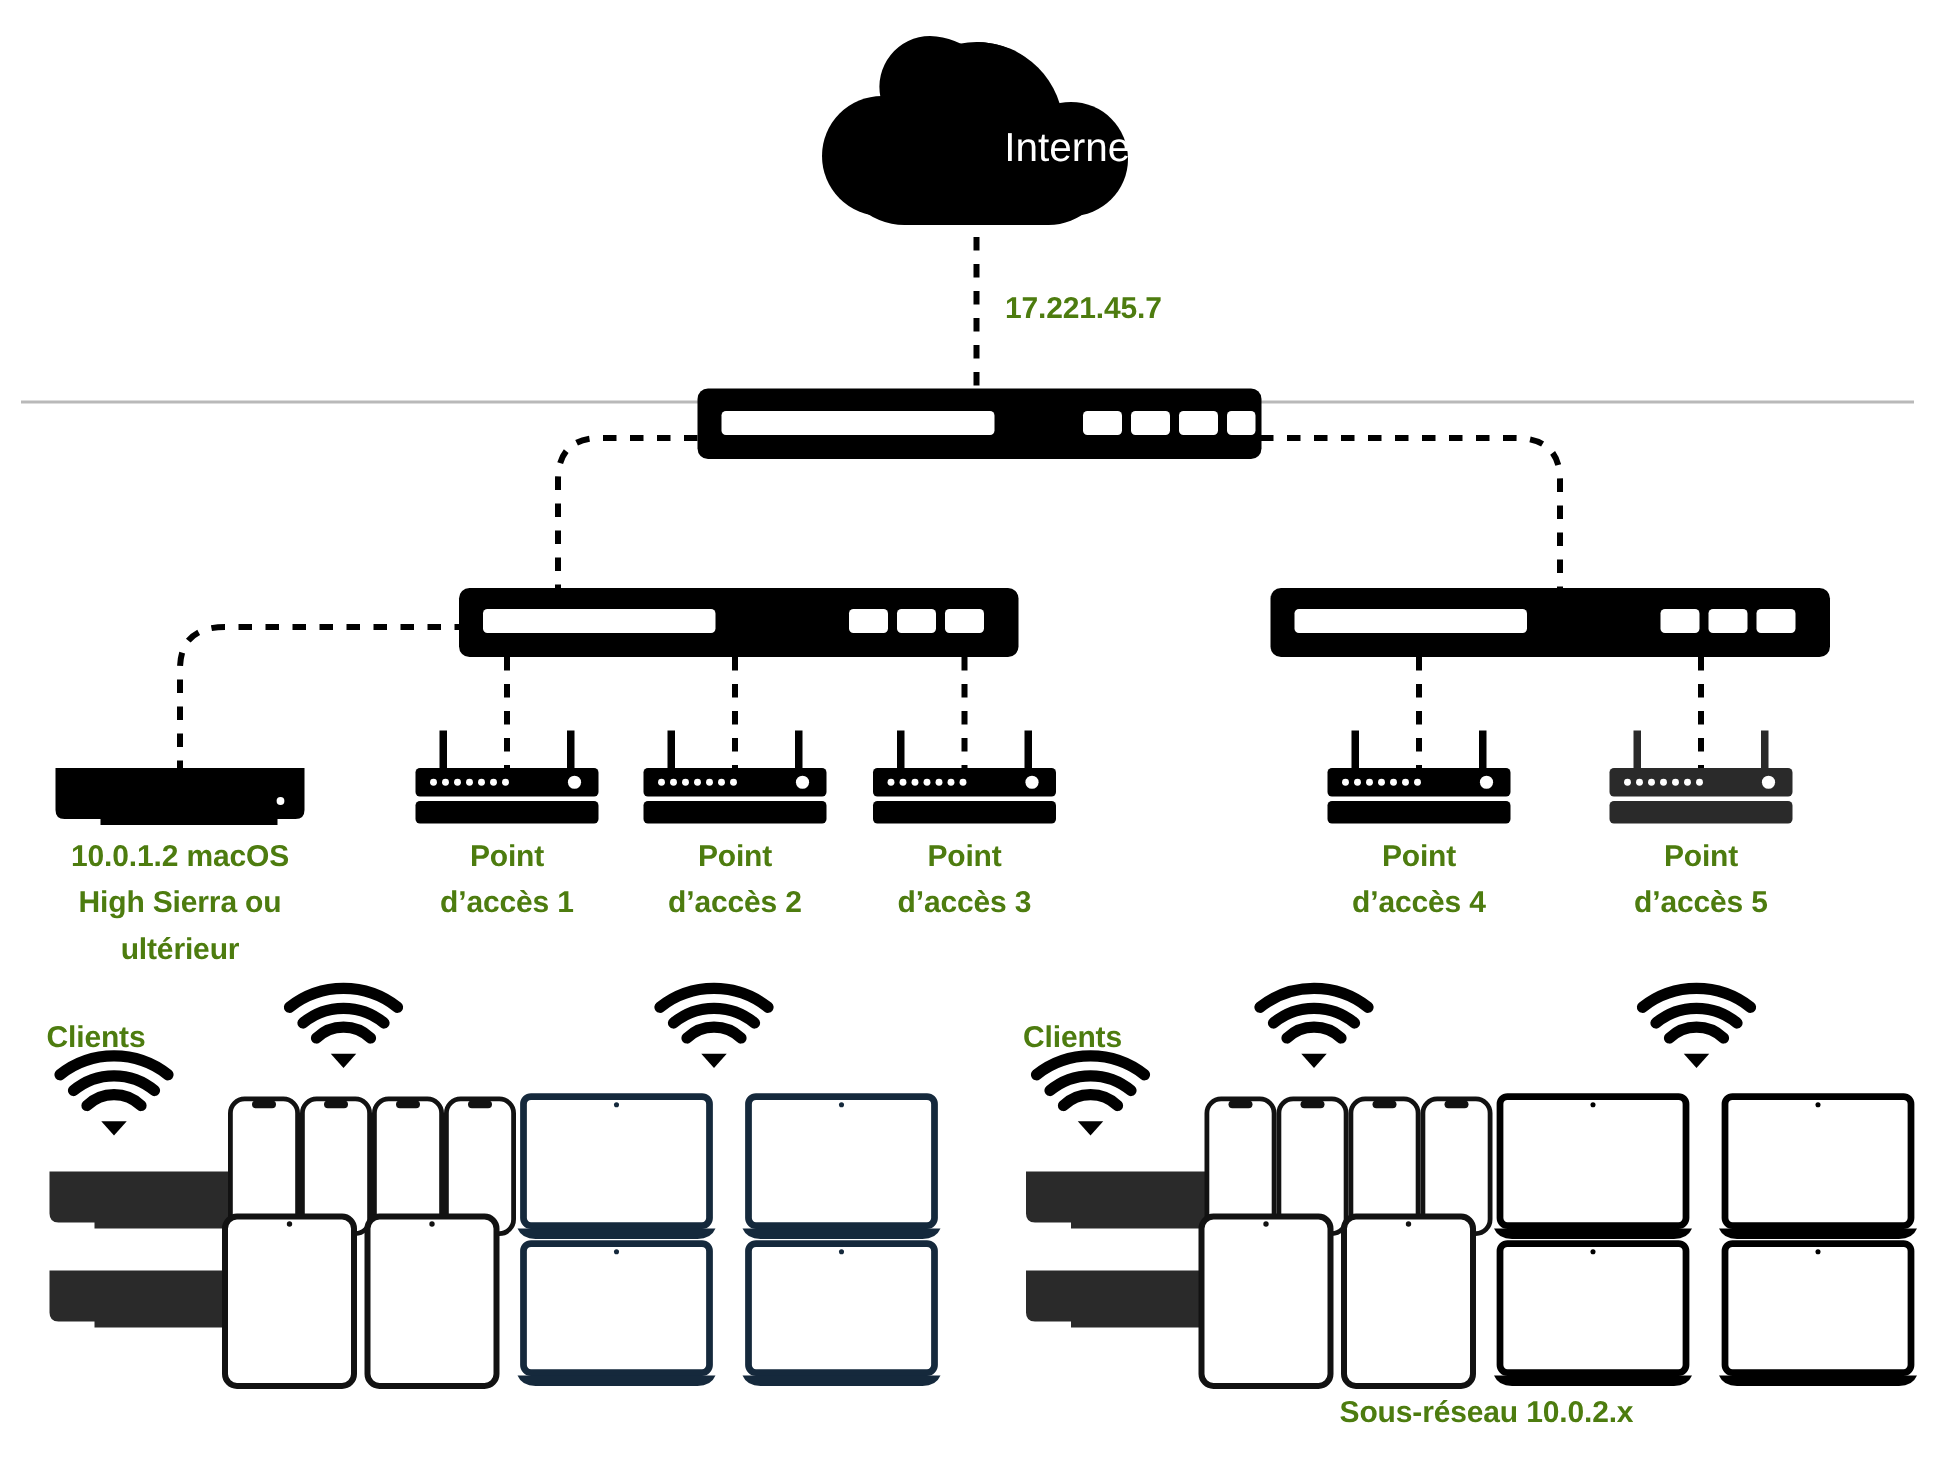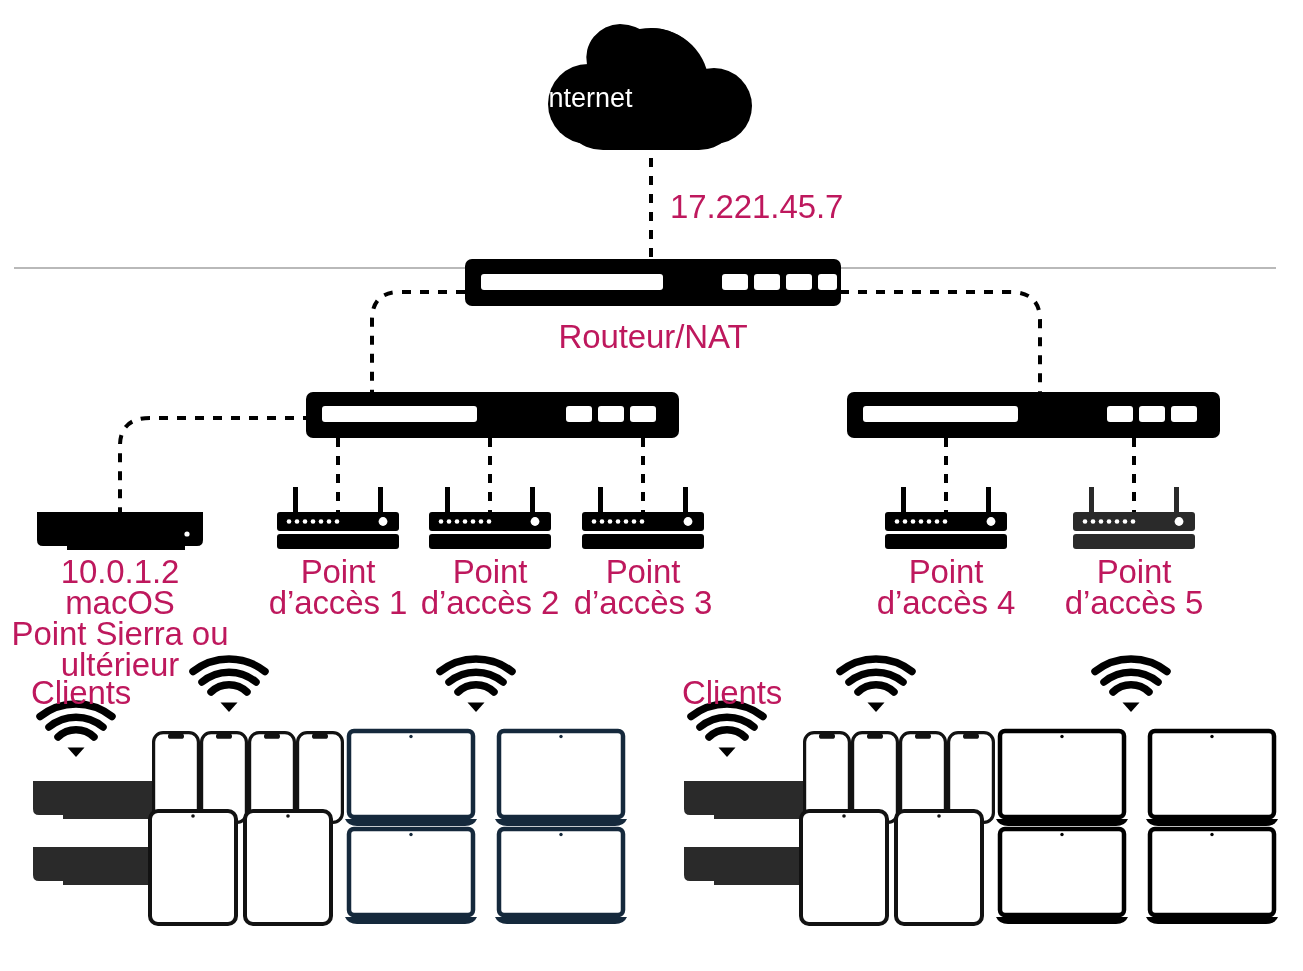--- a/index.html
+++ b/index.html
@@ -19,33 +19,34 @@
     position: absolute;
     left: 0; top: 0;
     width: 1303px;
     height: 971px;
   }
 
   
   .lbl {
     position: absolute;
     text-align: center;
-    font-size: 33px;
+    font-size: 20px;
     line-height: 31px;
-    color: #be185d;
+    color: #4d7c0f;
     white-space: pre-line;
     letter-spacing: -0.1px;
+    font-weight: bold;
   }
   .lbl-left { text-align: left; }
 
   #cloud-label {
     position: absolute;
     color: #ffffff;
     font-size: 27px;
-    text-align: left;
+    text-align: right;
     width: 220px;
     left: 541px;
     top: 83px;
   }
 
   
   #lan-line {
     position: absolute;
     left: 14px;
     top: 267px;
@@ -300,34 +301,34 @@
     <g color="#000000" transform="translate(1146,829)">
         <use href="#laptop-glyph"></use>
       </g>
   </svg>
 
   <div id="cloud-label">Internet</div>
 
   <div class="lbl lbl-left" style="left:670px; top:191px; width:240px;">17.221.45.7</div>
 
 
-  <div class="lbl" style="left:493px; top:321px; width:320px;">Routeur/NAT</div>
 
   <div class="lbl" style="left:5px; top:556px; width:230px;">10.0.1.2 macOS
-Point Sierra ou
+High Sierra ou
 ultérieur</div>
 
   <div class="lbl" style="left:258px; top:556px; width:160px;">Point
 d’accès 1</div>
   <div class="lbl" style="left:410px; top:556px; width:160px;">Point
 d’accès 2</div>
   <div class="lbl" style="left:563px; top:556px; width:160px;">Point
 d’accès 3</div>
   <div class="lbl" style="left:866px; top:556px; width:160px;">Point
 d’accès 4</div>
   <div class="lbl" style="left:1054px; top:556px; width:160px;">Point
 d’accès 5</div>
 
   <div class="lbl lbl-left" style="left:31px; top:677px; width:170px;">Clients</div>
   <div class="lbl lbl-left" style="left:682px; top:677px; width:170px;">Clients</div>
 
+  <div class="lbl" style="left:801px; top:927px; width:380px;">Sous-réseau 10.0.2.x</div>
 
 </div>
 
 </body></html>

